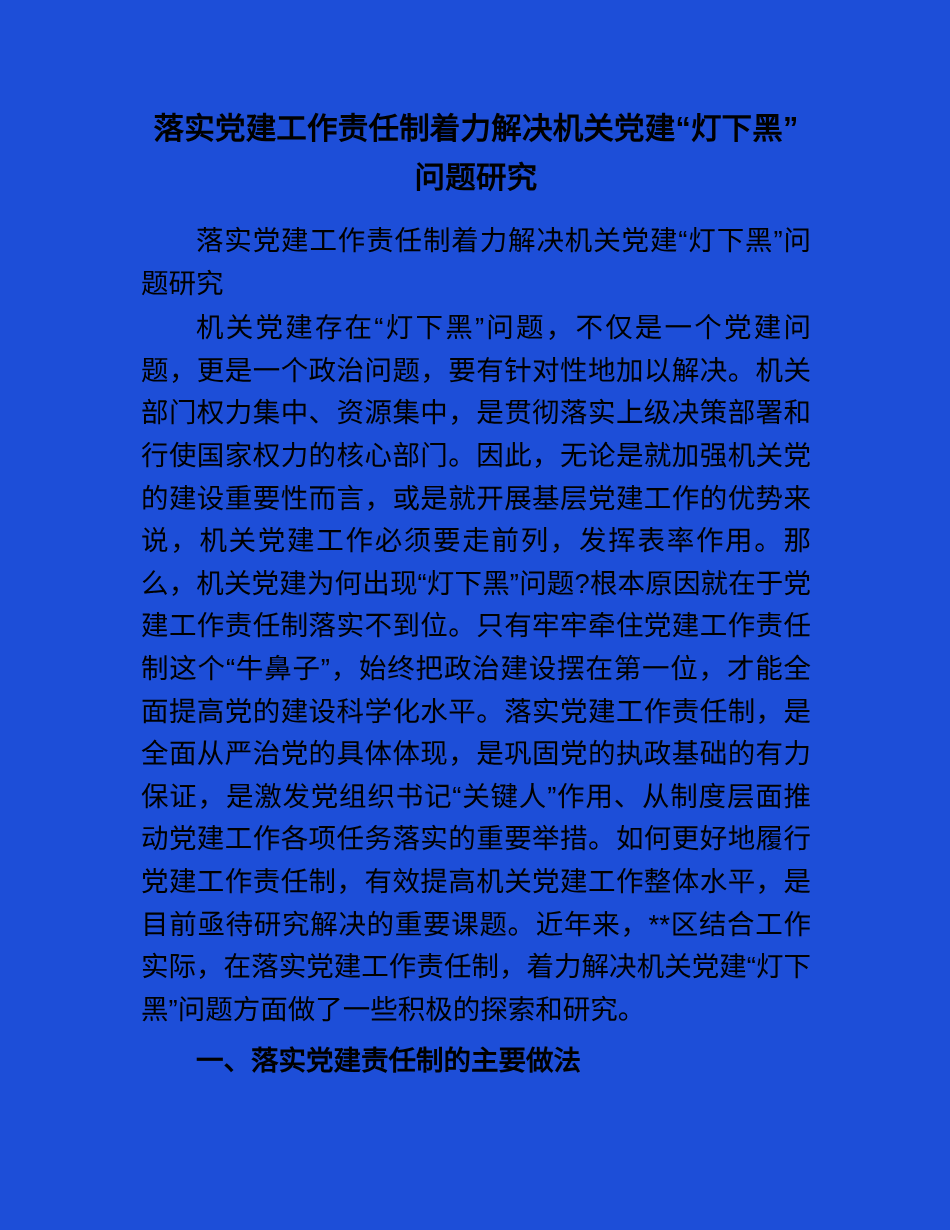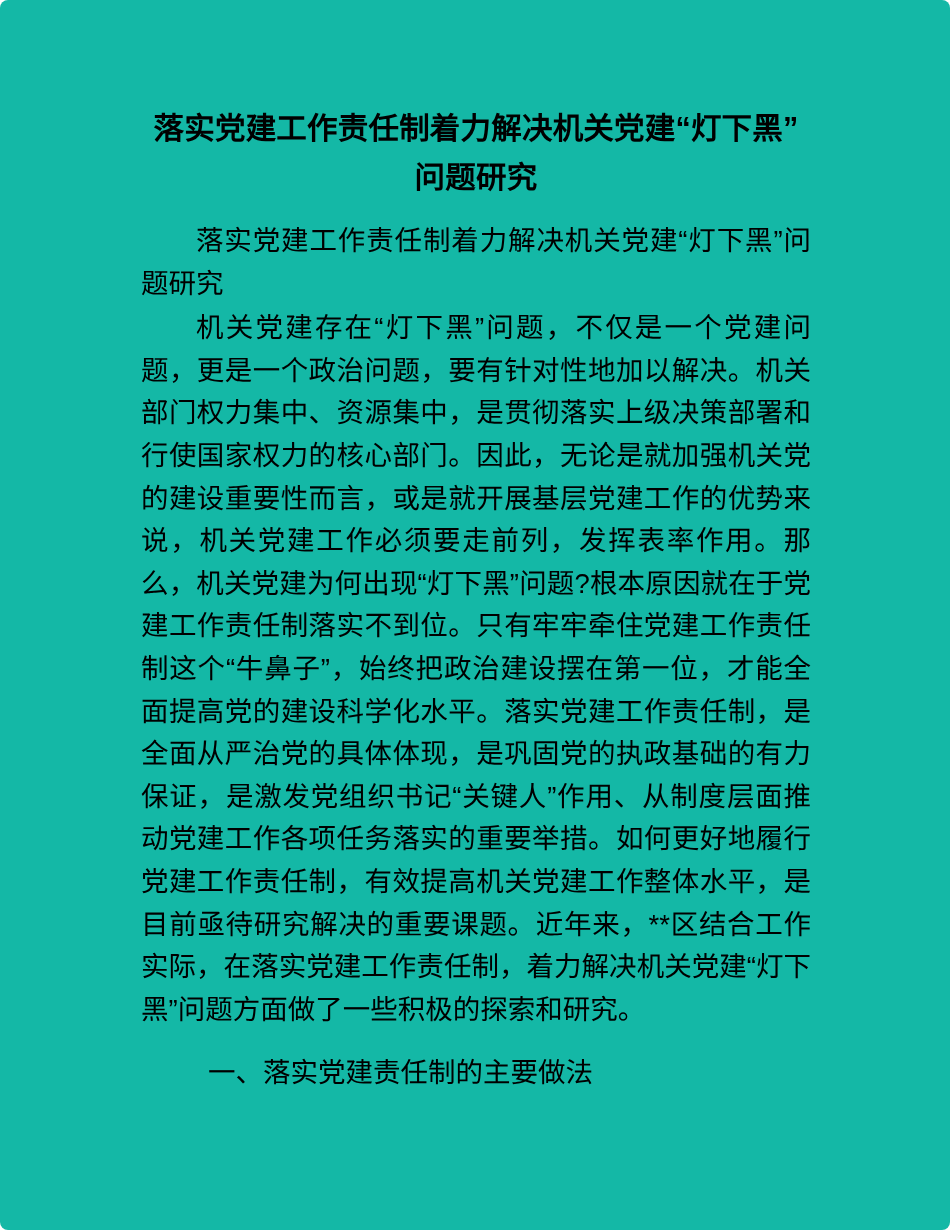--- a/index.html
+++ b/index.html
@@ -14,23 +14,22 @@
     overflow: hidden;
     font-family: "Liberation Sans", "DejaVu Sans", sans-serif;
     color: #000000;
     -webkit-font-smoothing: none;
   }
 
   .page {
     position: relative;
     width: 950px;
     height: 1230px;
-    background: #14b8a6;
+    background: #1d4ed8;
     box-sizing: border-box;
-    border-radius: 8px;
   }
 
   .content {
     position: absolute;
     left: 141px;
     top: 0;
     width: 670px;
   }
 
   
@@ -71,23 +70,23 @@
   .spacer-sm {
     height: 2px;
   }
 
   .spacer-heading {
     height: 9px;
   }
 
   
   .section-heading {
-    margin: 12px;
+    margin: 0;
     font-size: 27.5px;
-    font-weight: normal;
+    font-weight: bold;
     line-height: 42.6px;
     text-indent: 2em;
     word-break: break-all;
     color: #000000;
   }
 </style>
 </head>
 <body>
 
 <div class="page">

